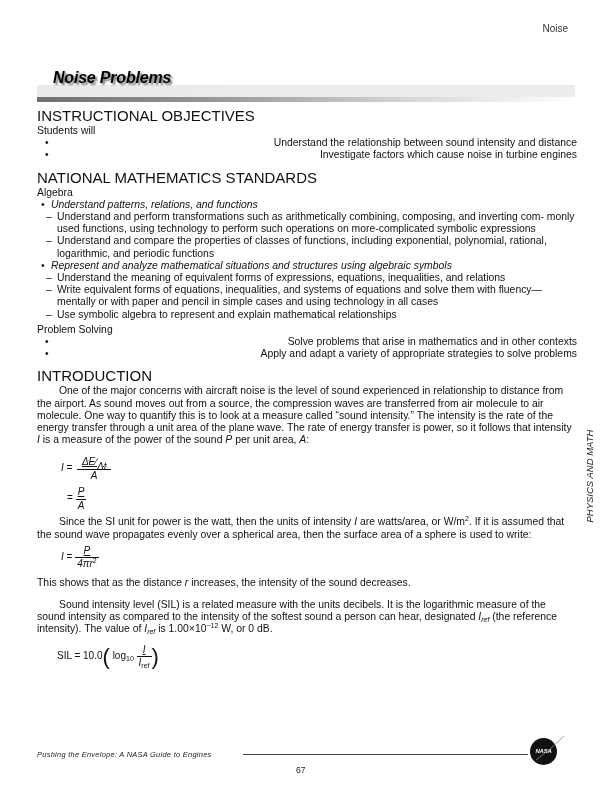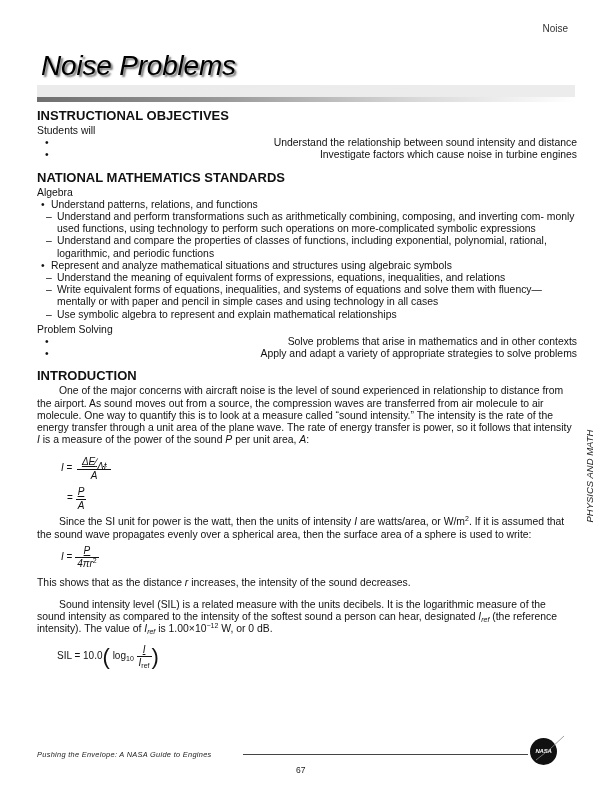--- a/index.html
+++ b/index.html
@@ -13,37 +13,37 @@
     }
     .title-band {
       position: absolute; top: 85px; left: 37px; width: 538px; height: 12px;
       background: linear-gradient(to right, #ebebeb 0%, #ececec 100%);
     }
     .title-bar {
       position: absolute; top: 97px; left: 37px; width: 538px; height: 5px;
       background: linear-gradient(to right, #6f6f6f 0%, #9a9a9a 35%, #d8d8d8 70%, #ffffff 100%);
     }
     .page-title {
-      position: absolute; top: 49px; left: 37px; margin: 4px;
-      font-size: 28px; line-height: 26px; font-weight: normal; font-style: italic;
+      position: absolute; top: 49px; left: 37px; margin: 16px;
+      font-size: 16px; line-height: 26px; font-weight: bold; font-style: italic;
       color: #000; letter-spacing: -0.2px;
       text-shadow: 2px 2px 2px rgba(0,0,0,0.55);
     }
     .content { position: absolute; top: 110px; left: 37px; width: 540px; }
     h2 {
-      margin: 0; font-size: 13px; line-height: 12px; font-weight: bold;
+      margin: 0; font-size: 15px; line-height: 12px; font-weight: normal;
     }
     p { margin: 0; }
     .gap-s { height: 3px; }
     .gap-m { height: 10px; }
     ul.bullets { list-style: none; margin: 0; padding: 0 0 0 8px; text-align: right; }
     ul.bullets > li { position: relative; padding-left: 10px; }
     ul.bullets > li::before { content: "\2022"; position: absolute; left: 0; }
     ul.alg { list-style: none; margin: 0; padding: 0 0 0 4px; }
-    ul.alg > li.b { position: relative; padding-left: 10px; }
+    ul.alg > li.b { position: relative; padding-left: 10px; font-style: italic; }
     ul.alg > li.b::before { content: "\2022"; position: absolute; left: 0; }
     ul.alg > li.d { position: relative; padding-left: 16px; }
     ul.alg > li.d::before { content: "\2013"; position: absolute; left: 5px; }
     .indent { text-indent: 22px; }
     .eq { position: relative; margin: 6px 0 4px 24px; height: 56px; font-size: 10px; }
     .frac { display: inline-flex; flex-direction: column; align-items: center; vertical-align: middle; }
     .frac .num { padding: 0 2px; text-decoration: underline; }
     .frac .den { border-top: 0.8px solid #111; padding: 0 2px; }
     i.v { font-style: italic; }
     sup { font-size: 7px; line-height: 0; vertical-align: 4px; }

